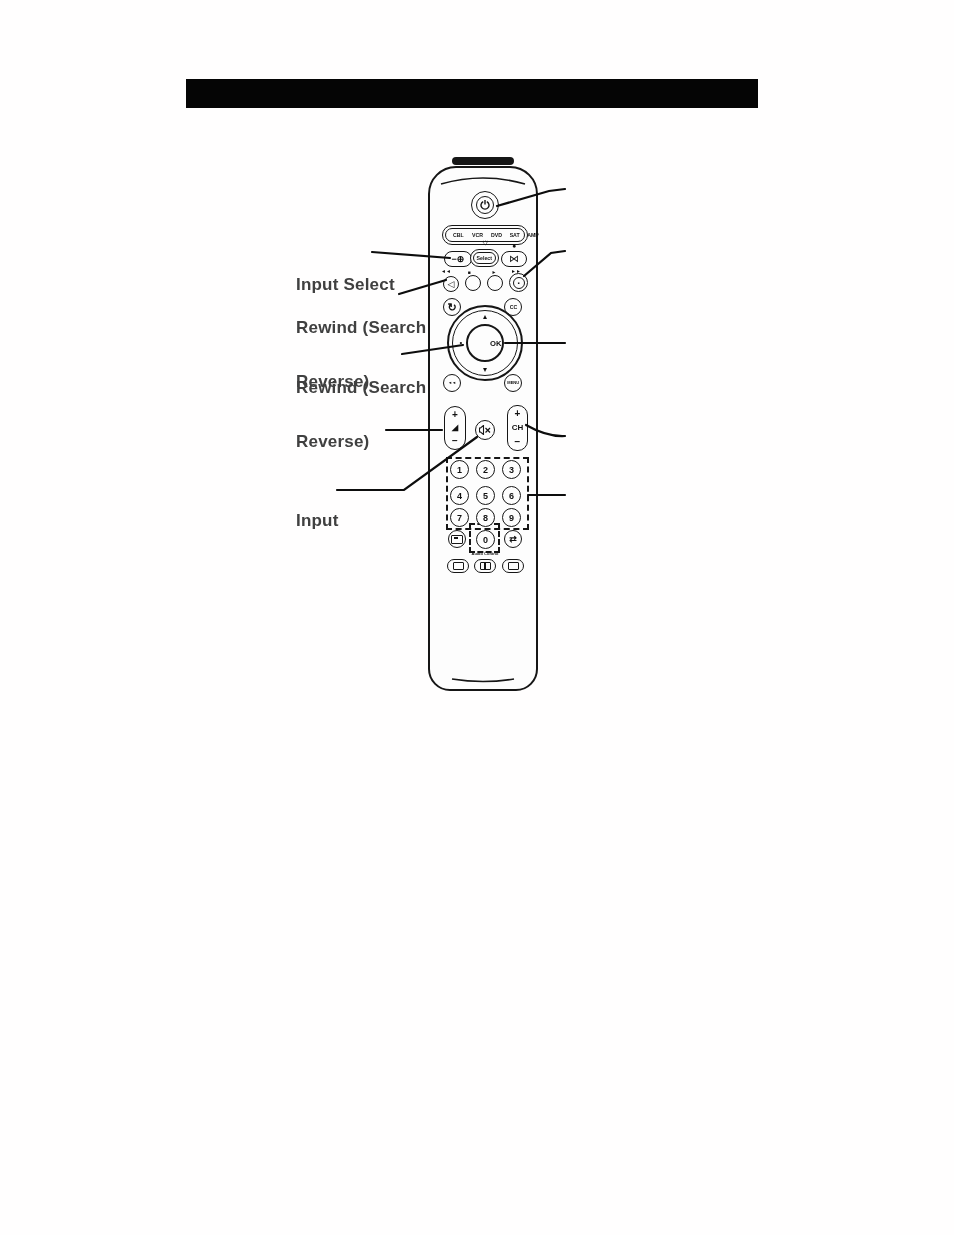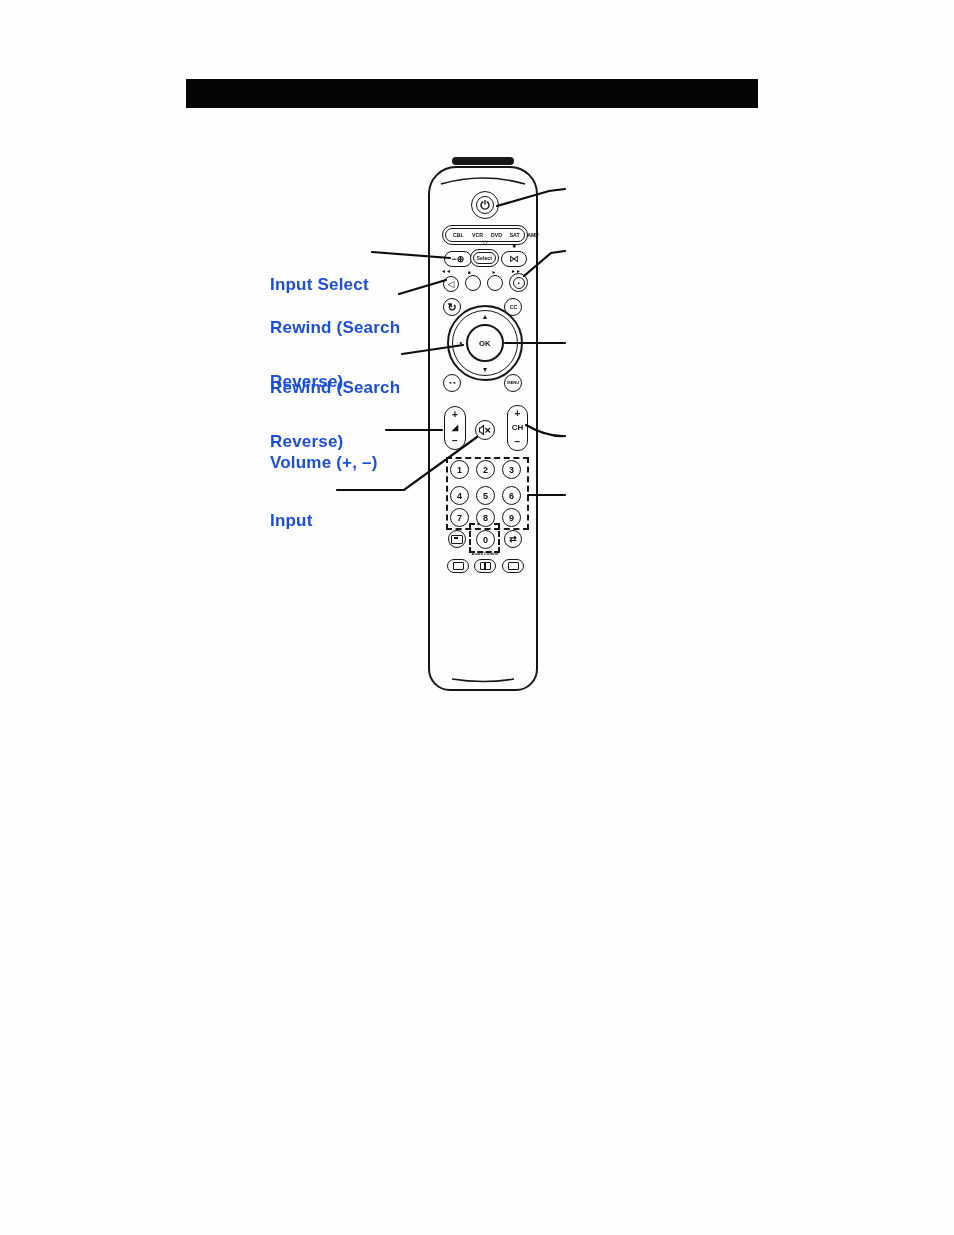--- a/index.html
+++ b/index.html
@@ -33,22 +33,22 @@
           display:flex;flex-direction:column;align-items:center;justify-content:space-between;
           padding:3px 0;box-sizing:border-box;font-weight:bold;}
   .rocker span{line-height:1;}
 
   
   .dashed{position:absolute;border:2px dashed #161616;box-sizing:border-box;background:transparent;}
 
   .digit{font-size:9px;font-weight:bold;}
 
   
-  .lbl{position:absolute;left:270px;font-size:17px;font-weight:bold;line-height:18px;
-       letter-spacing:.2px;color:#1d4ed8;white-space:pre;}
+  .lbl{position:absolute;left:296px;font-size:17px;font-weight:bold;line-height:18px;
+       letter-spacing:.2px;color:#404040;white-space:pre;}
 
   
   .rect-icon{display:inline-block;width:9px;height:6px;border:1.2px solid #161616;border-radius:1px;}
   .rect-icon.mid::after{content:"";display:block;width:1.2px;height:100%;background:#161616;margin:0 auto;}
   .screen-icon{display:inline-block;width:10px;height:7px;border:1.3px solid #161616;border-radius:1px;position:relative;}
   .screen-icon::after{content:"";position:absolute;left:1.5px;top:1.5px;width:4px;height:2.2px;background:#161616;}
 
   svg.overlay{position:absolute;left:0;top:0;z-index:30;pointer-events:none;}
   .inner-circle{position:absolute;inset:2.5px;border:1.2px solid #161616;border-radius:50%;
                 display:flex;align-items:center;justify-content:center;}
@@ -110,21 +110,21 @@
 
     <div class="btn circle" style="left:13px;top:130px;width:18px;height:18px;">
       <span class="glyph" style="font-size:11px;font-weight:bold;">↻</span>
     </div>
     <div class="btn circle" style="left:74px;top:130px;width:18px;height:18px;">
       <span class="tiny">CC</span>
     </div>
 
     <div class="ring" style="left:17px;top:137px;width:76px;height:76px;"></div>
     <div class="ring" style="left:22px;top:142px;width:66px;height:66px;border-width:1.4px;"></div>
-    <div class="btn circle" style="left:36px;top:156px;width:38px;height:38px;border-width:2px;">
+    <div class="btn circle" style="left:36px;top:156px;width:38px;height:38px;border-width:2px;justify-content:flex-end;">
       <span style="font-size:9px;font-weight:bold;transform:scale(.85);">OK</span>
     </div>
     <span class="abs" style="left:50px;top:144px;width:10px;height:9px;text-align:center;font-size:8px;line-height:9px;">▴</span>
     <span class="abs" style="left:50px;top:197px;width:10px;height:9px;text-align:center;font-size:8px;line-height:9px;">▾</span>
     <span class="abs" style="left:27px;top:170px;width:8px;height:9px;text-align:center;font-size:8px;line-height:9px;">•</span>
     <span class="abs" style="left:75px;top:170px;width:8px;height:9px;text-align:center;font-size:8px;line-height:9px;">•</span>
 
     <div class="btn circle" style="left:13px;top:206px;width:18px;height:18px;">
       <span class="tiny2">◄◄</span>
     </div>
@@ -212,23 +212,20 @@
     <div>Input Select</div>
   </div>
   <div class="lbl" style="top:283px;">
     <div>Rewind (Search</div>
     <div>Reverse)</div>
   </div>
   <div class="lbl" style="top:343px;">
     <div>Rewind (Search</div>
     <div>Reverse)</div>
   </div>
-  <div class="lbl" style="top:418px;">
-    <div>Volume (+, –)</div>
-  </div>
   <div class="lbl" style="top:476px;">
     <div>Input</div>
   </div>
 
   <svg class="overlay" width="954" height="1235" viewBox="0 0 954 1235">
 
     <rect x="452" y="157" width="62" height="8" rx="4" fill="#161616"></rect>
     <path d="M441,184 Q483,172 525,184" fill="none" stroke="#161616" stroke-width="1.6"></path>
     <path d="M452,679 Q483,684 514,679" fill="none" stroke="#161616" stroke-width="1.6"></path>
 

